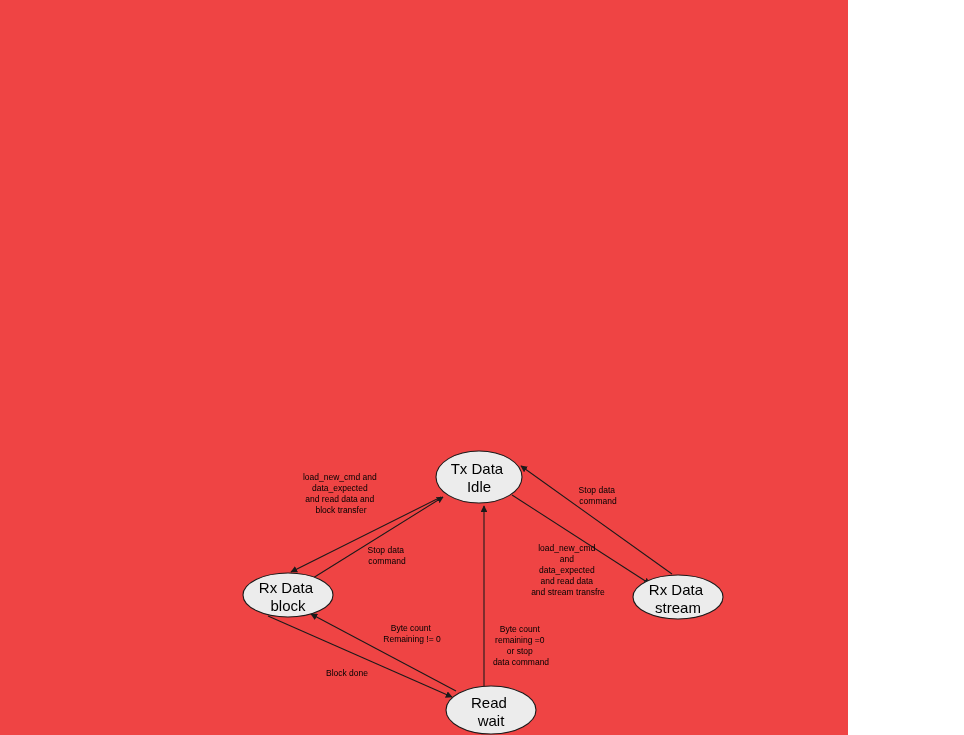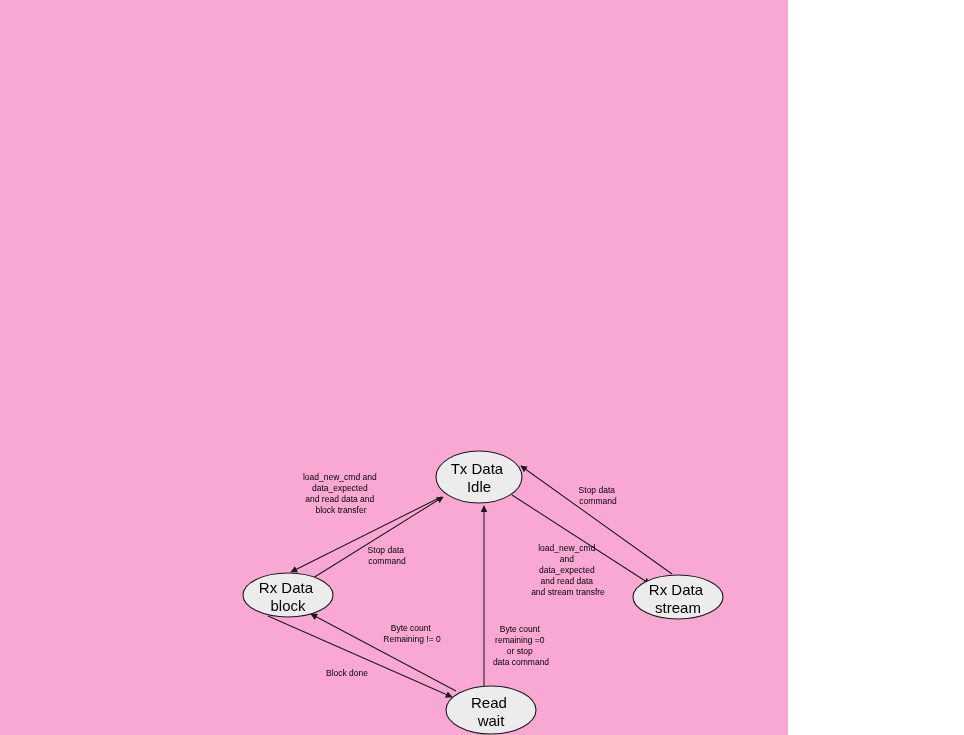--- a/index.html
+++ b/index.html
@@ -8,23 +8,23 @@
     background: #ffffff;
   }
   body {
     width: 964px;
     height: 735px;
     overflow: hidden;
     font-family: "Liberation Sans", sans-serif;
   }
   #canvas {
     position: relative;
-    width: 788px;
+    width: 848px;
     height: 735px;
-    background: #f9a8d4;
+    background: #ef4444;
   }
   svg.diagram {
     position: absolute;
     top: 0;
     left: 0;
     width: 964px;
     height: 735px;
   }
   .node-ellipse {
     fill: #ececec;

